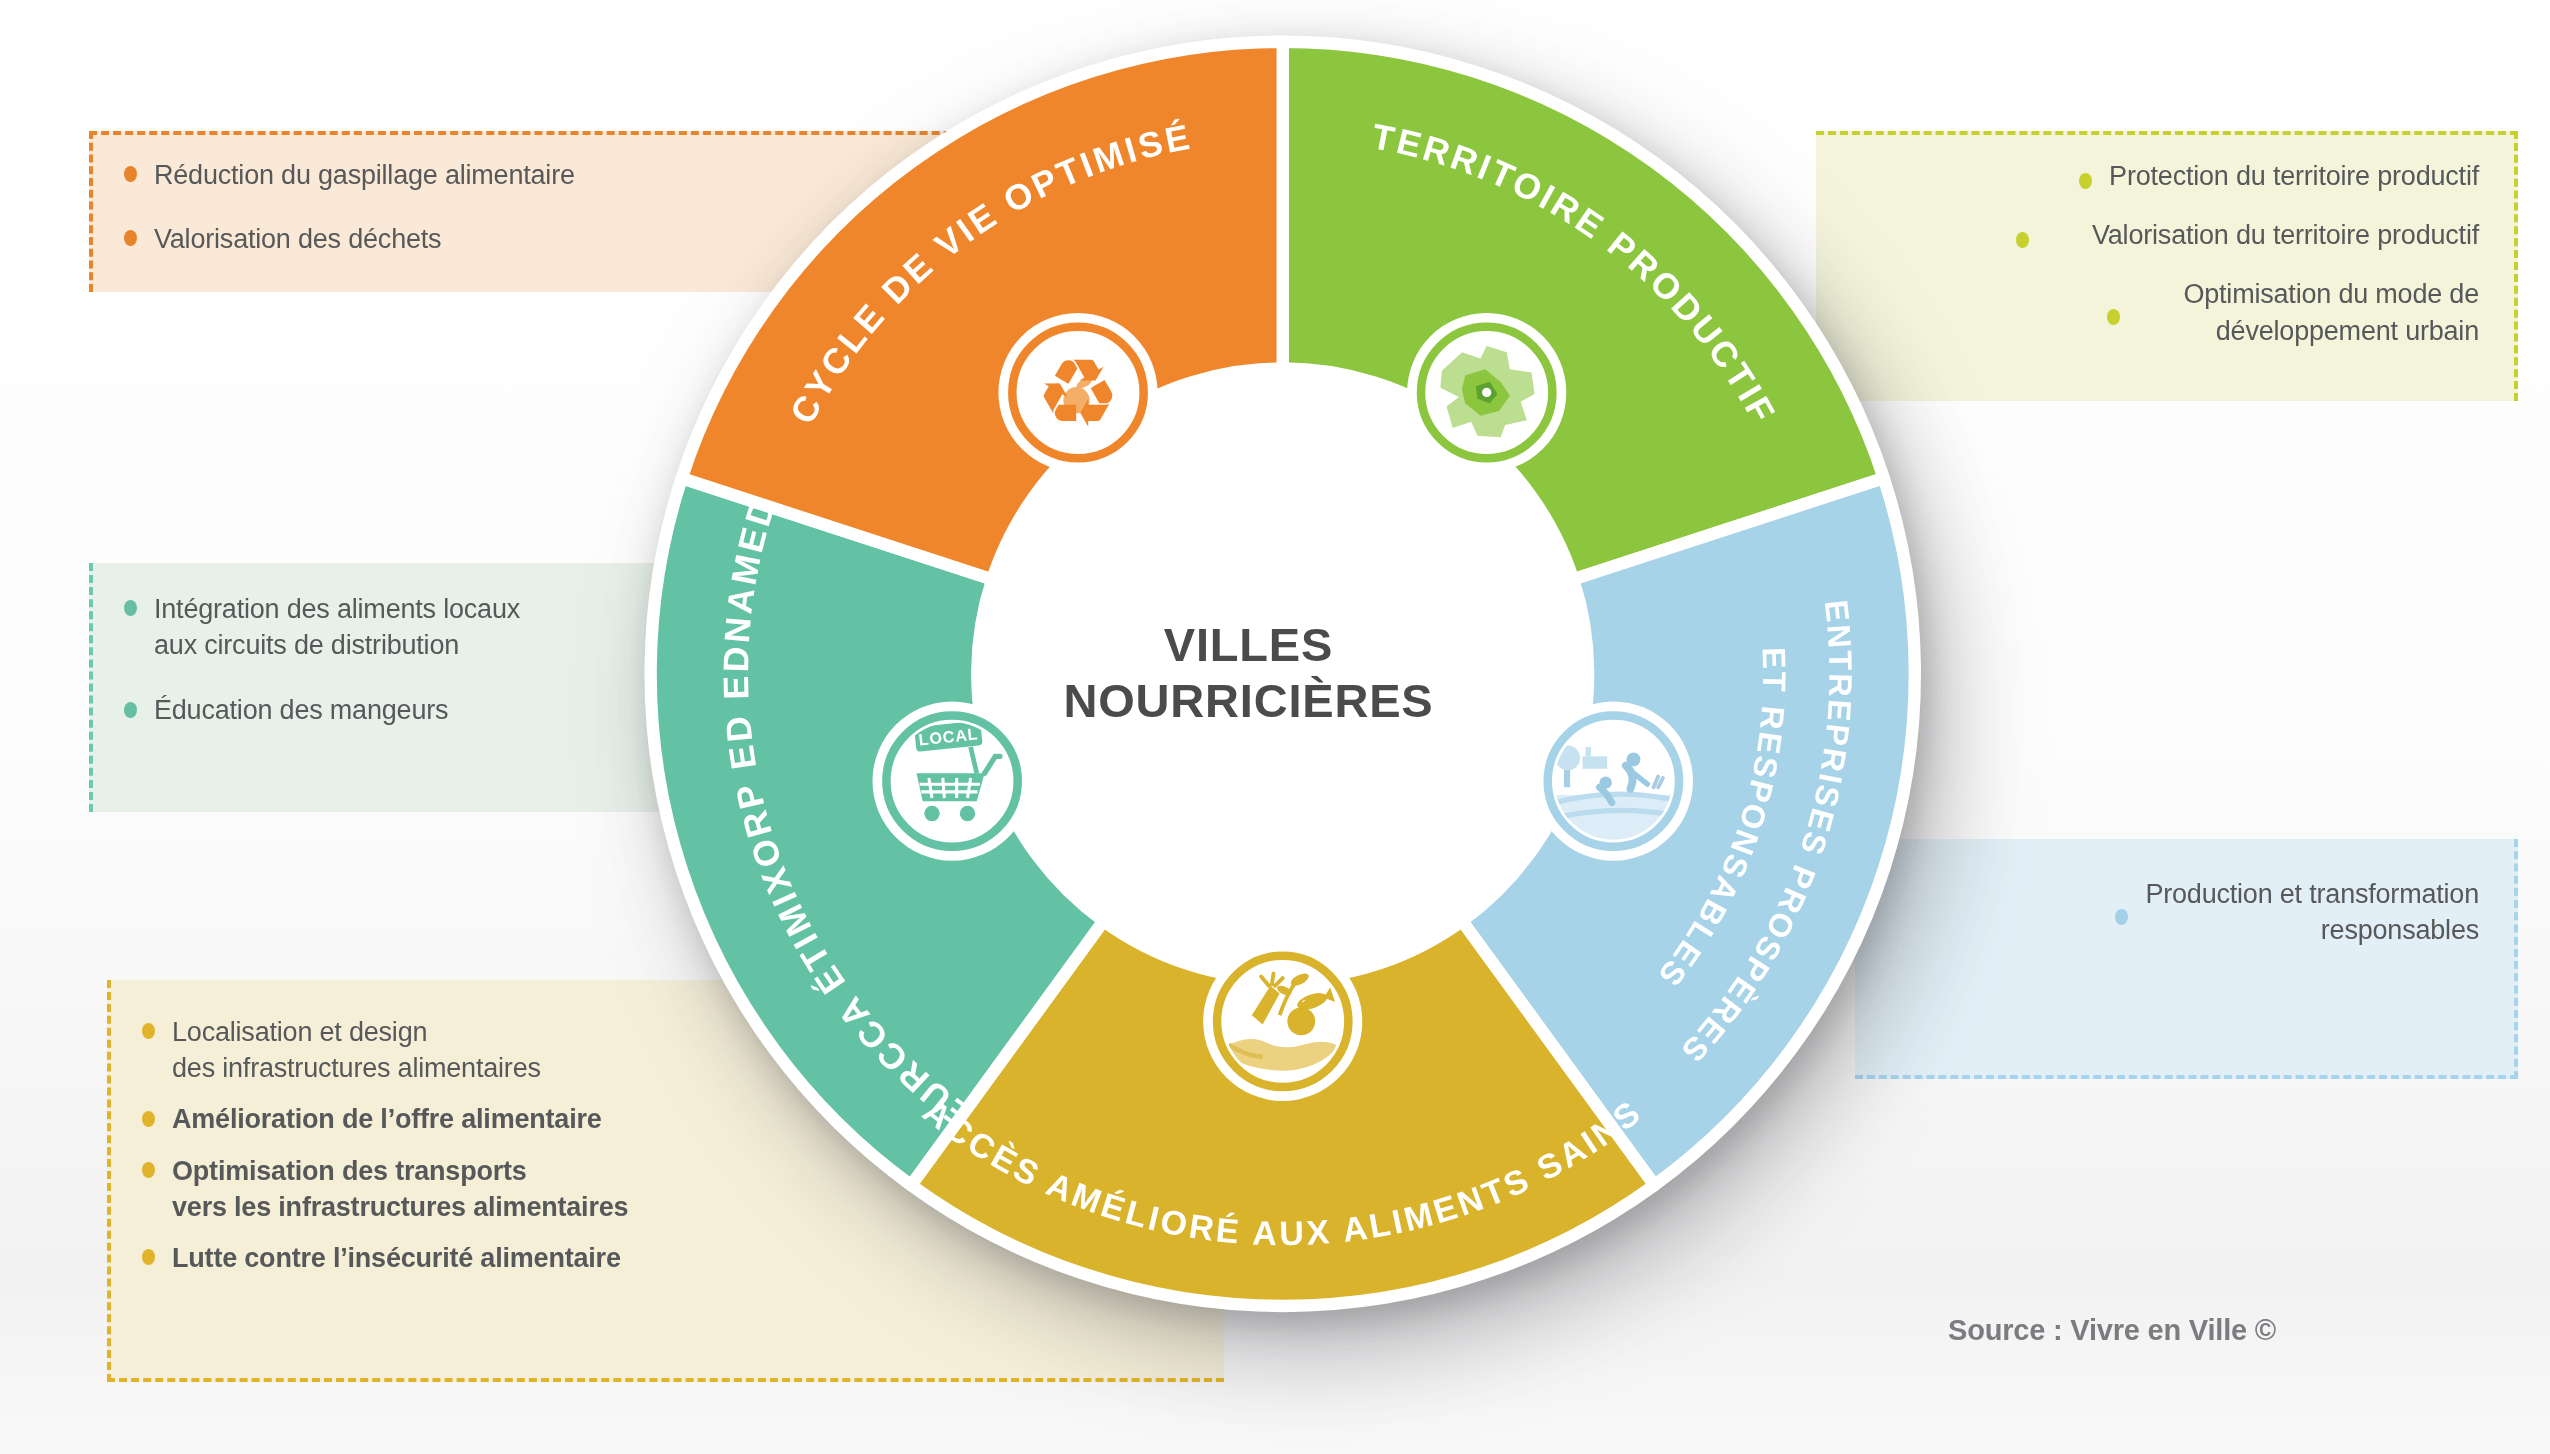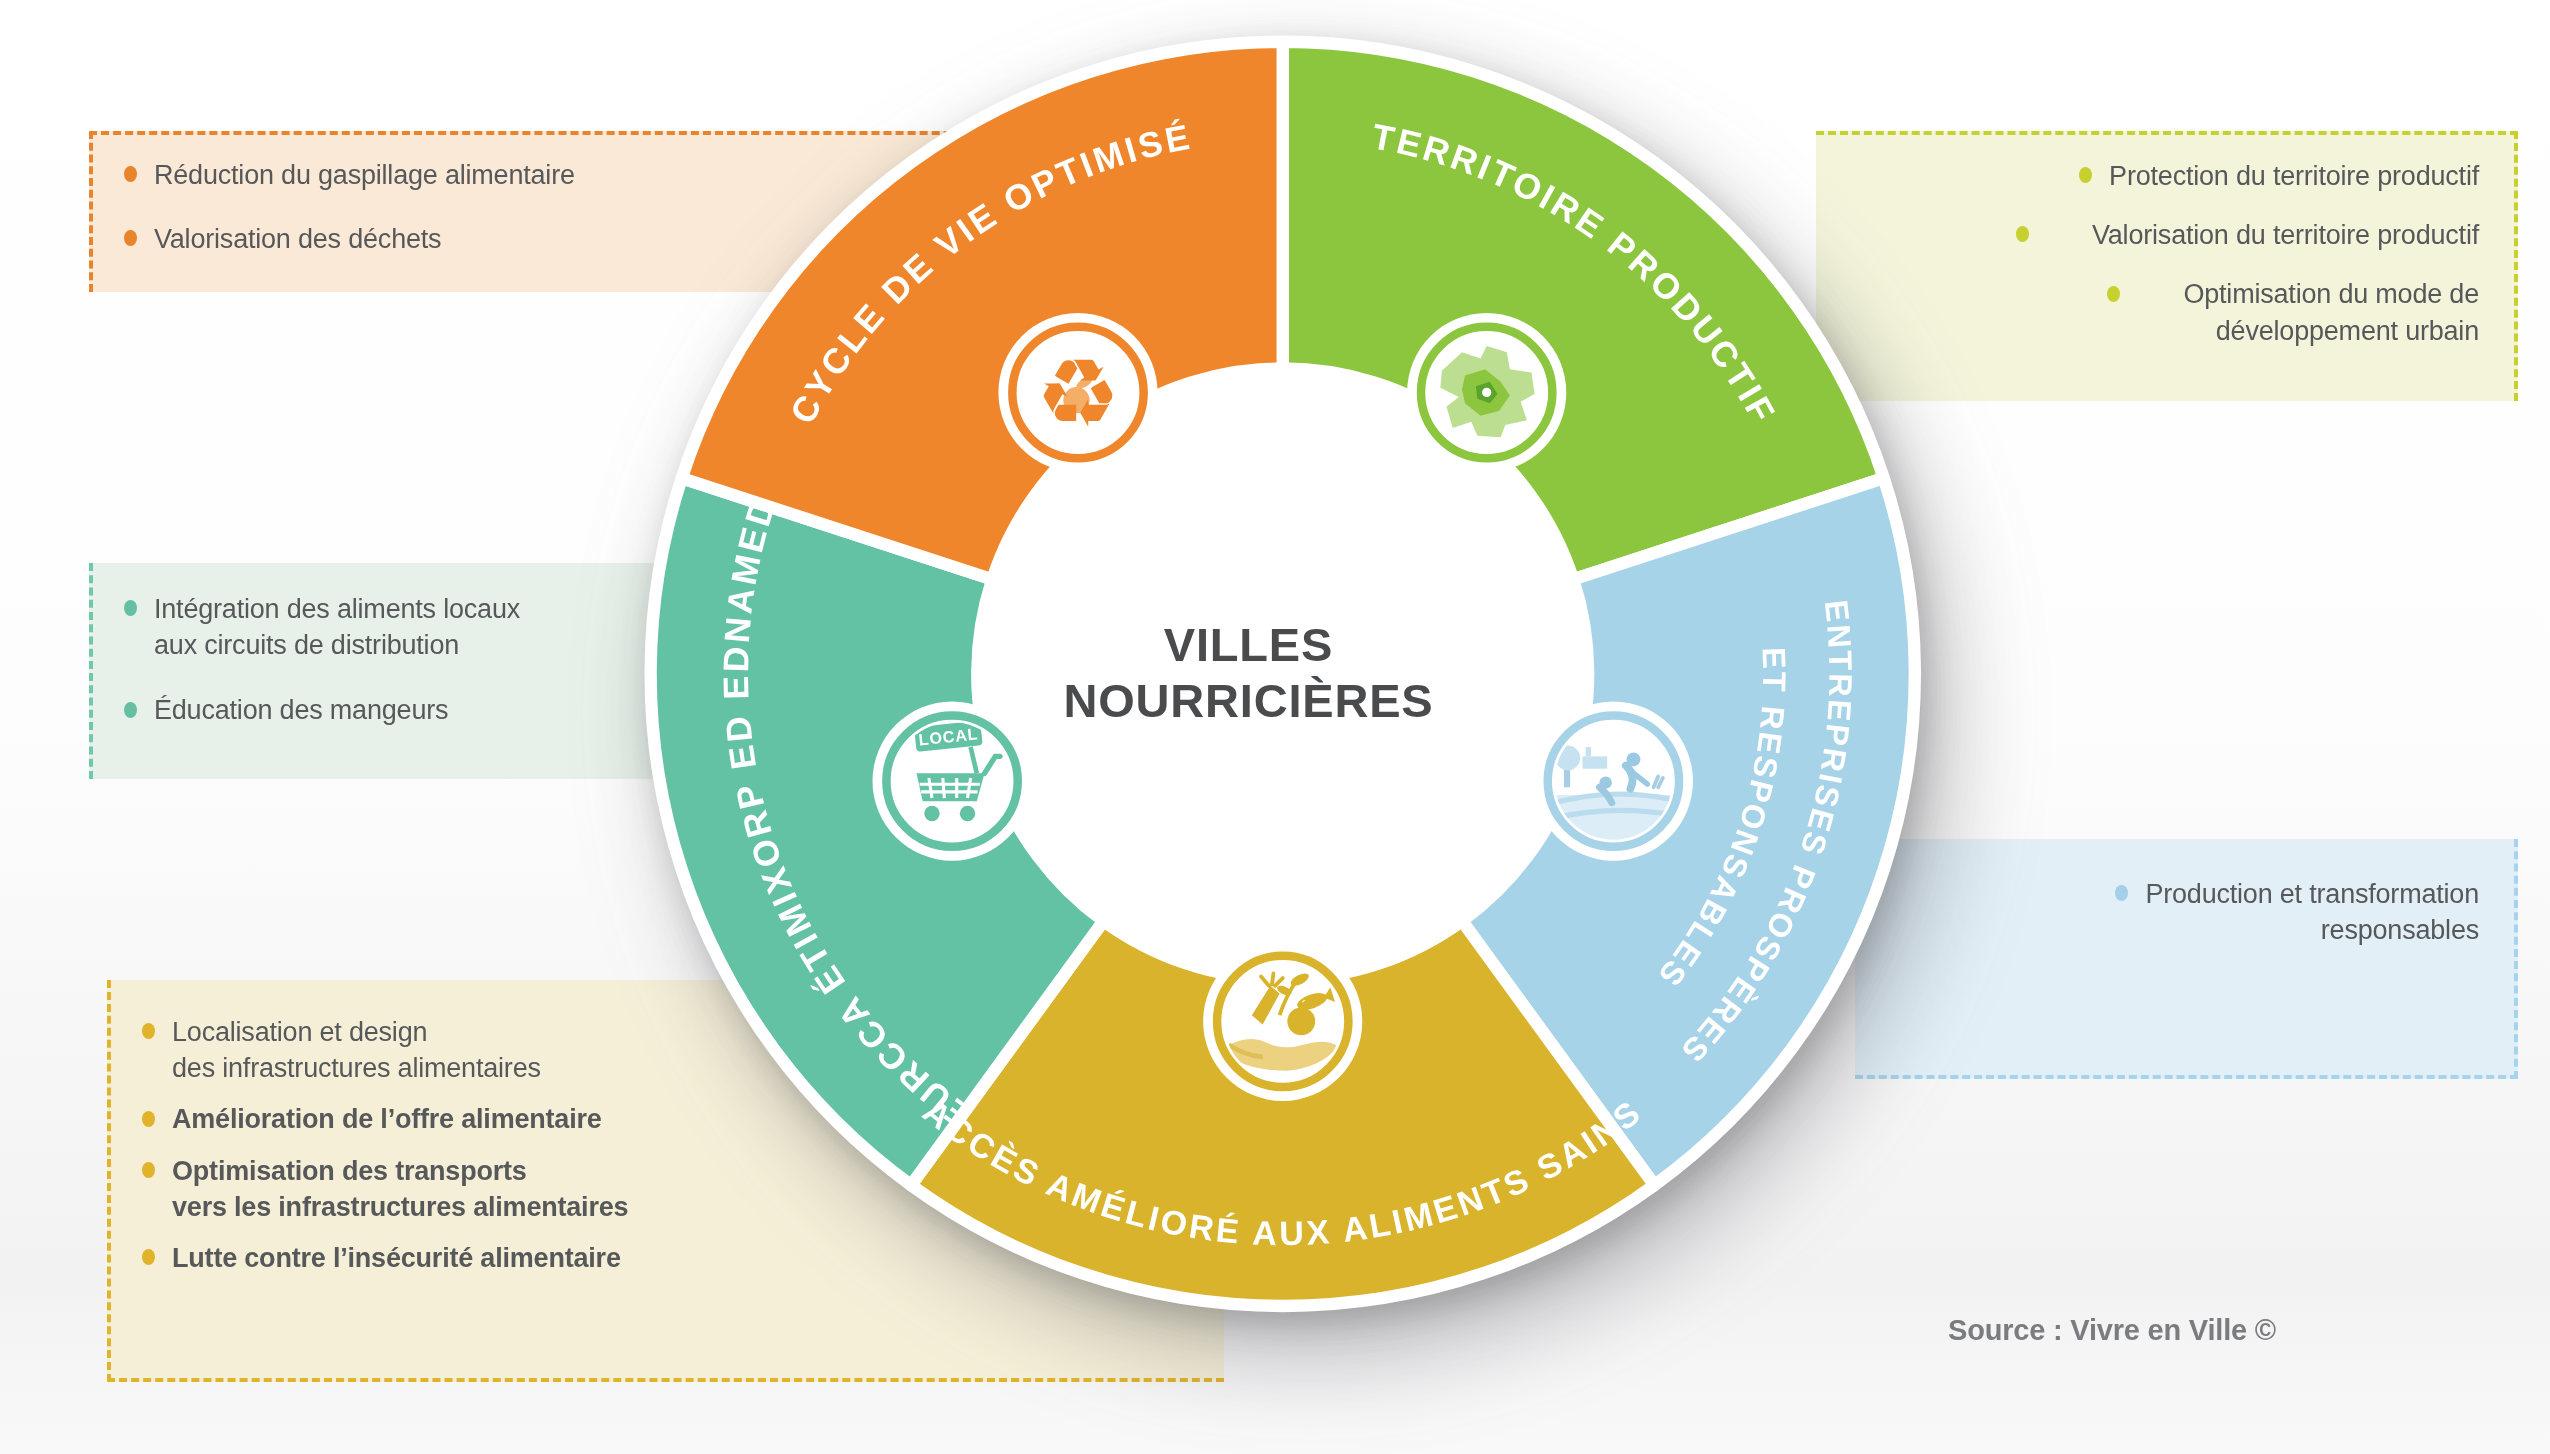--- a/index.html
+++ b/index.html
@@ -10,35 +10,35 @@
   }
   #canvas{position:relative;width:2550px;height:1454px;}
 
   
   .box{position:absolute;box-sizing:border-box;z-index:1;}
   .box .item{display:flex;align-items:flex-start;}
   .box .dot{flex:0 0 auto;width:13px;height:16px;border-radius:50%;margin-top:9.3px;}
   .box .txt{font-size:27px;line-height:1.34;color:#57585A;letter-spacing:-0.2px;}
   .box .txt span{display:block;}
   .box.leftside .dot{margin-right:17px;}
-  .box.rightside .item{justify-content:flex-end;}
+  .box.rightside .item{justify-content:flex-end;align-items:center;}
   .box.rightside .dot{margin-right:17px;}
   .box.rightside .txt{text-align:right;}
 
   #box-top-left{left:89px;top:131px;width:947px;height:161px;background:#FAE9D6;
     border-top:4.6px dashed #E8842B;border-left:4.6px dashed #E8842B;padding:21.6px 31px;}
   #box-top-left .item + .item{margin-top:28px;}
   #box-top-left .dot{background:#E8842B;}
 
   #box-top-right{left:1816px;top:131px;width:702px;height:270px;background:#F3F4DA;
     border-top:4.6px dashed #C6D02F;border-right:4.6px dashed #C6D02F;padding:23px 35px;}
   #box-top-right .item + .item{margin-top:23px;gap:46px;}
   #box-top-right .dot{background:#C6D02F;}
 
-  #box-mid-left{left:89px;top:563px;width:688px;height:216px;background:#E7F0E9;
+  #box-mid-left{left:89px;top:563px;width:688px;height:249px;background:#E7F0E9;
     border-left:4.6px dashed #6FC7AC;padding:28px 31px;}
   #box-mid-left .item + .item{margin-top:29px;}
   #box-mid-left .dot{background:#66BFA3;}
 
   #box-bottom-left{left:107px;top:980px;width:1117px;height:402px;background:#F5EFD8;
     border-left:4.6px dashed #DFB32C;border-bottom:4.6px dashed #DFB32C;padding:34px 31px;}
   #box-bottom-left .item + .item{margin-top:15px;font-weight:bold;}
   #box-bottom-left .dot{background:#E0B32B;}
 
   #box-right-bottom{left:1855px;top:839px;width:663px;height:240px;background:#E2EFF7;

